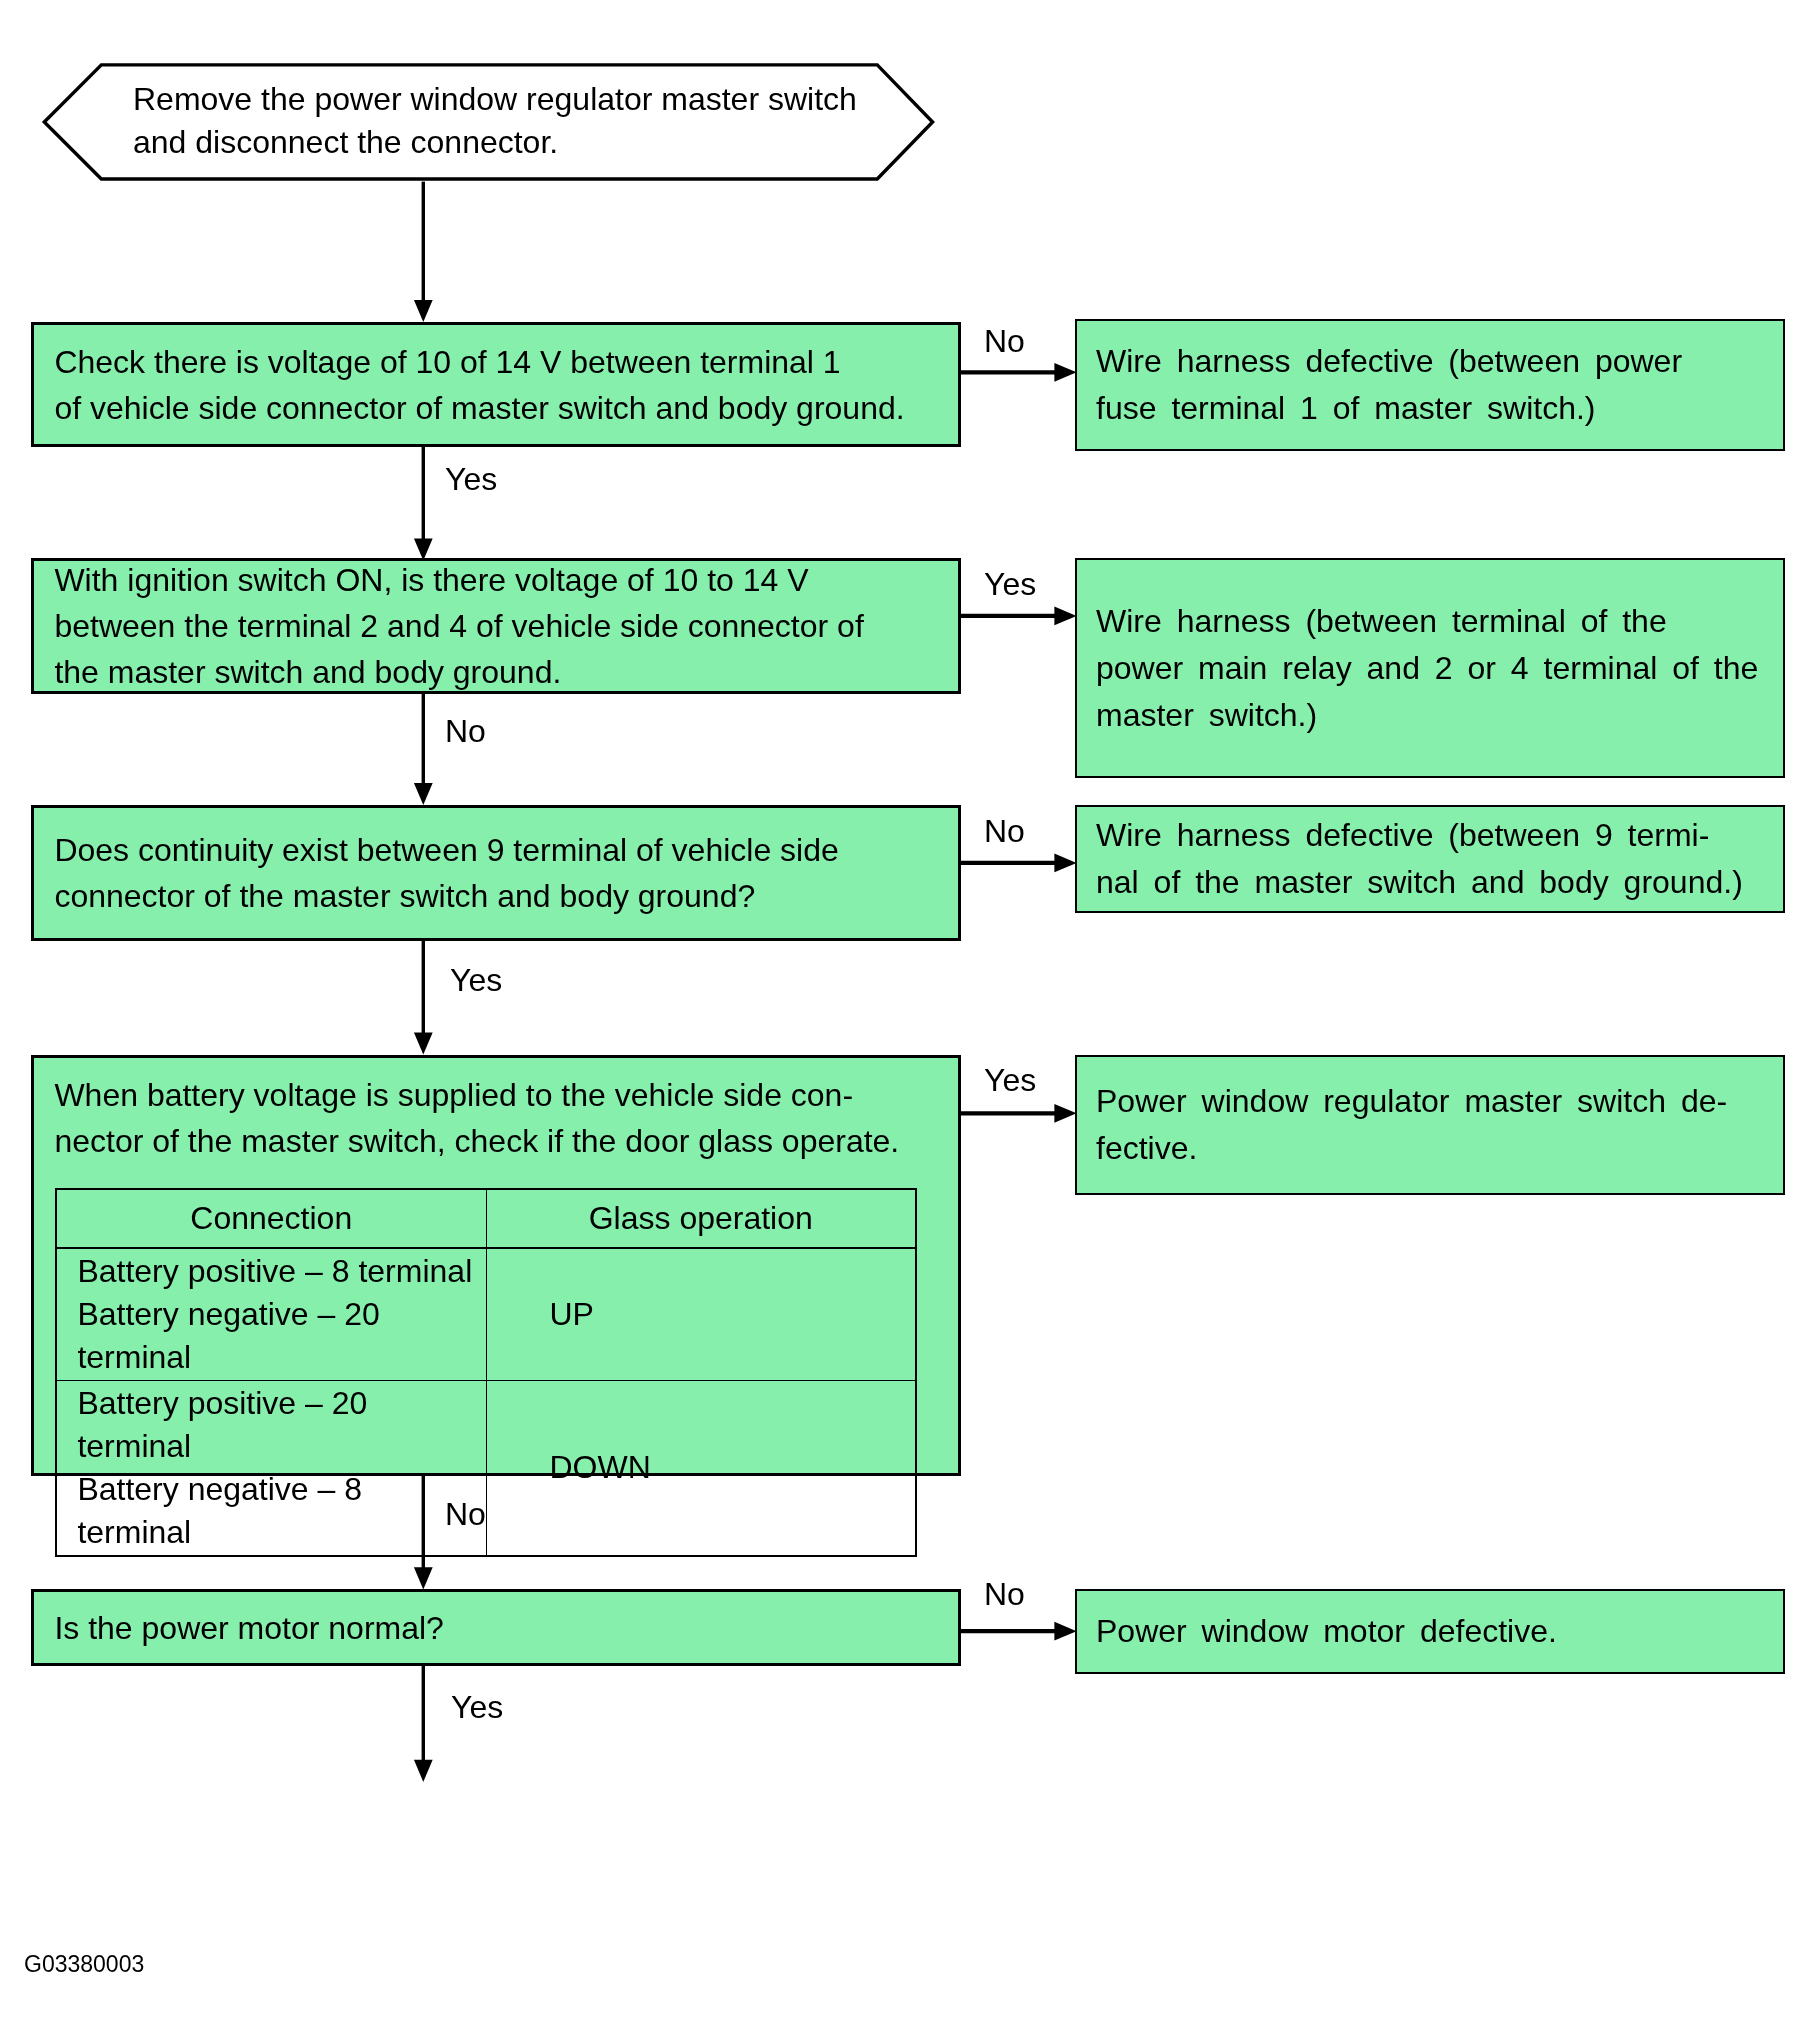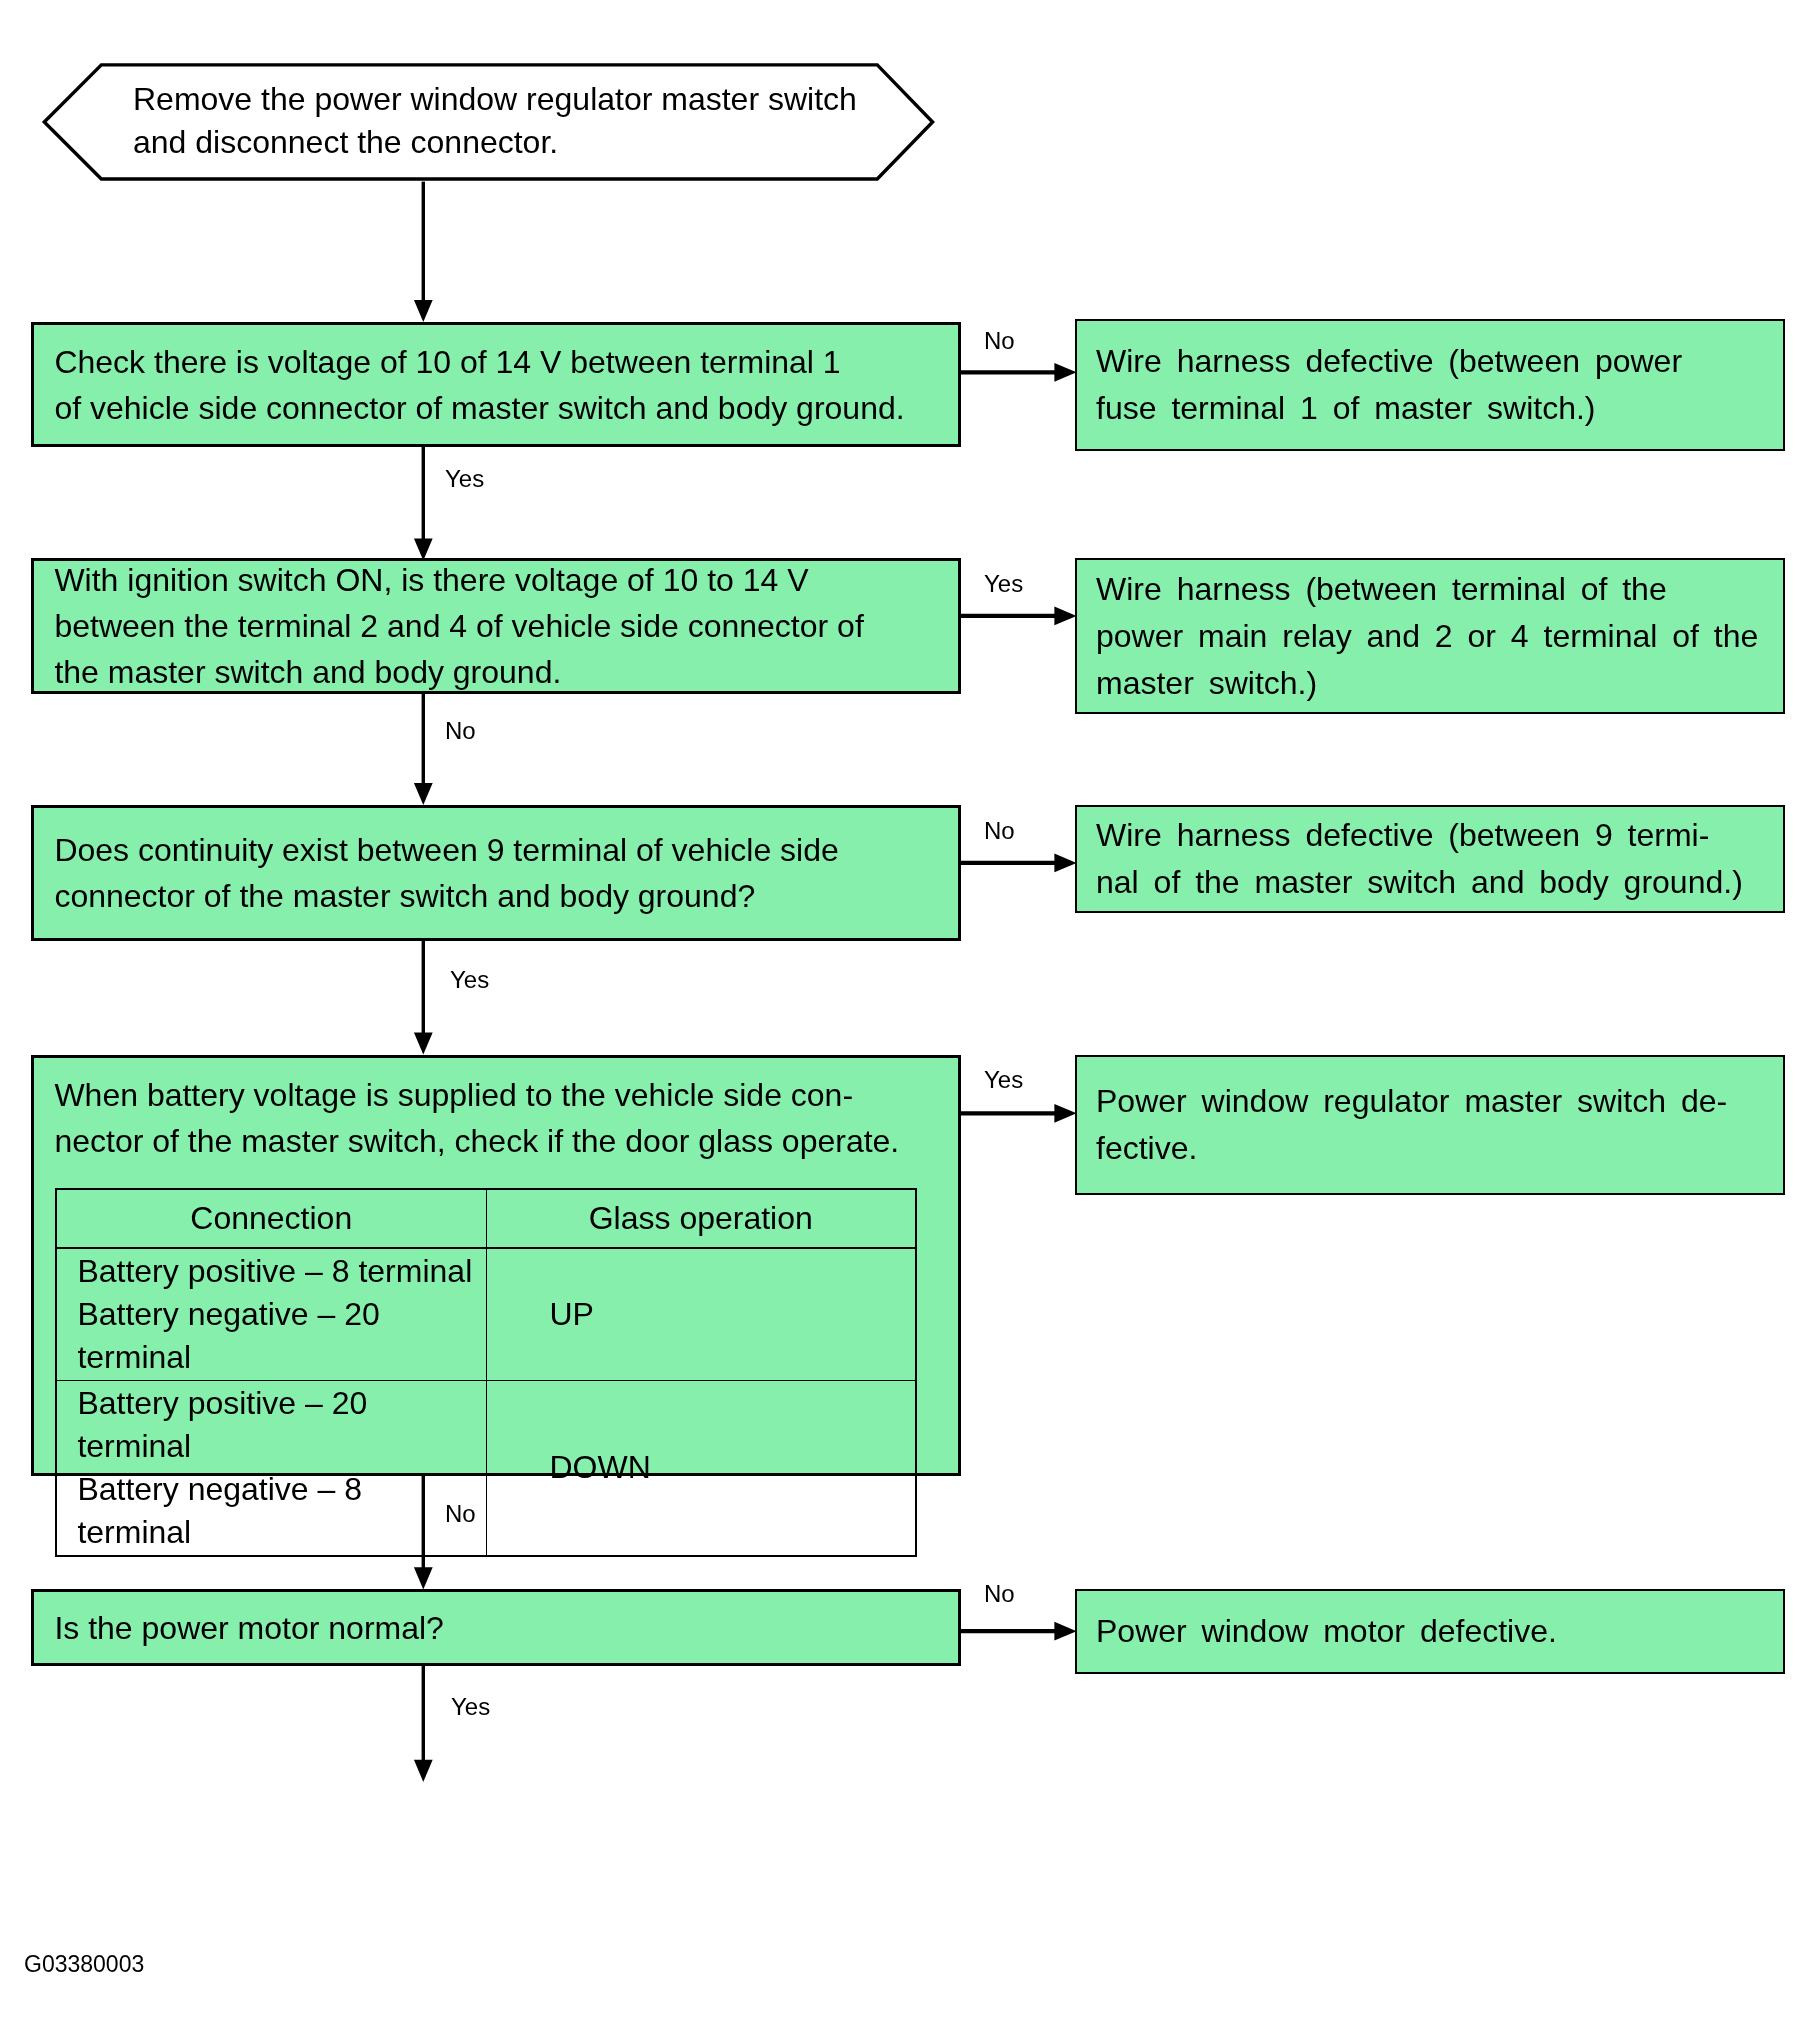--- a/index.html
+++ b/index.html
@@ -10,21 +10,21 @@
   .box{position:absolute;box-sizing:border-box;background:#86efac;
        border:3.4px solid #000;display:flex;align-items:center;}
   .lbox{left:31px;width:930px;}
   .rbox{left:1075px;width:710px;border-width:2.6px;}
   .txt{white-space:pre-line;font-size:32px;line-height:46px;padding:0 10.2px 0 20.4px;}
   .rbox .txt{line-height:47px;padding-left:19px;word-spacing:6px;}
 
   .hextext{position:absolute;left:133px;top:78px;width:792px;font-size:32px;
            line-height:43px;white-space:pre-line;}
 
-  .lbl{position:absolute;font-size:24px;line-height:34px;}
+  .lbl{position:absolute;font-size:32px;line-height:34px;}
 
   .q4box{display:block;}
   .q4box .txt{padding-top:13.6px;}
 
   table.conn{border-collapse:collapse;table-layout:fixed;width:862px;
              margin:24px 0 0 21px;border:2.6px solid #000;}
   table.conn th{font-weight:normal;font-size:32px;border:1.7px solid #000;
                 border-bottom:2.6px solid #000;height:55px;text-align:center;}
   table.conn td{border:1.7px solid #000;font-size:32px;height:95px;vertical-align:middle;}
   td.c1{width:481px;padding-left:20.4px;line-height:43px;white-space:pre-line;}
@@ -122,21 +122,21 @@
   <div class="box lbox" style="top:1589px;height:77px;">
     <div class="txt">Is the power motor normal?</div>
   </div>
 
 
   <div class="box rbox" style="top:319px;height:132px;">
     <div class="txt">Wire harness defective (between power
 fuse terminal 1 of master switch.)</div>
   </div>
 
-  <div class="box rbox" style="top:558px;height:156px;">
+  <div class="box rbox" style="top:558px;height:220px;">
     <div class="txt">Wire harness (between terminal of the
 power main relay and 2 or 4 terminal of the
 master switch.)</div>
   </div>
 
   <div class="box rbox" style="top:805px;height:108px;">
     <div class="txt">Wire harness defective (between 9 termi-
 nal of the master switch and body ground.)</div>
   </div>
 

